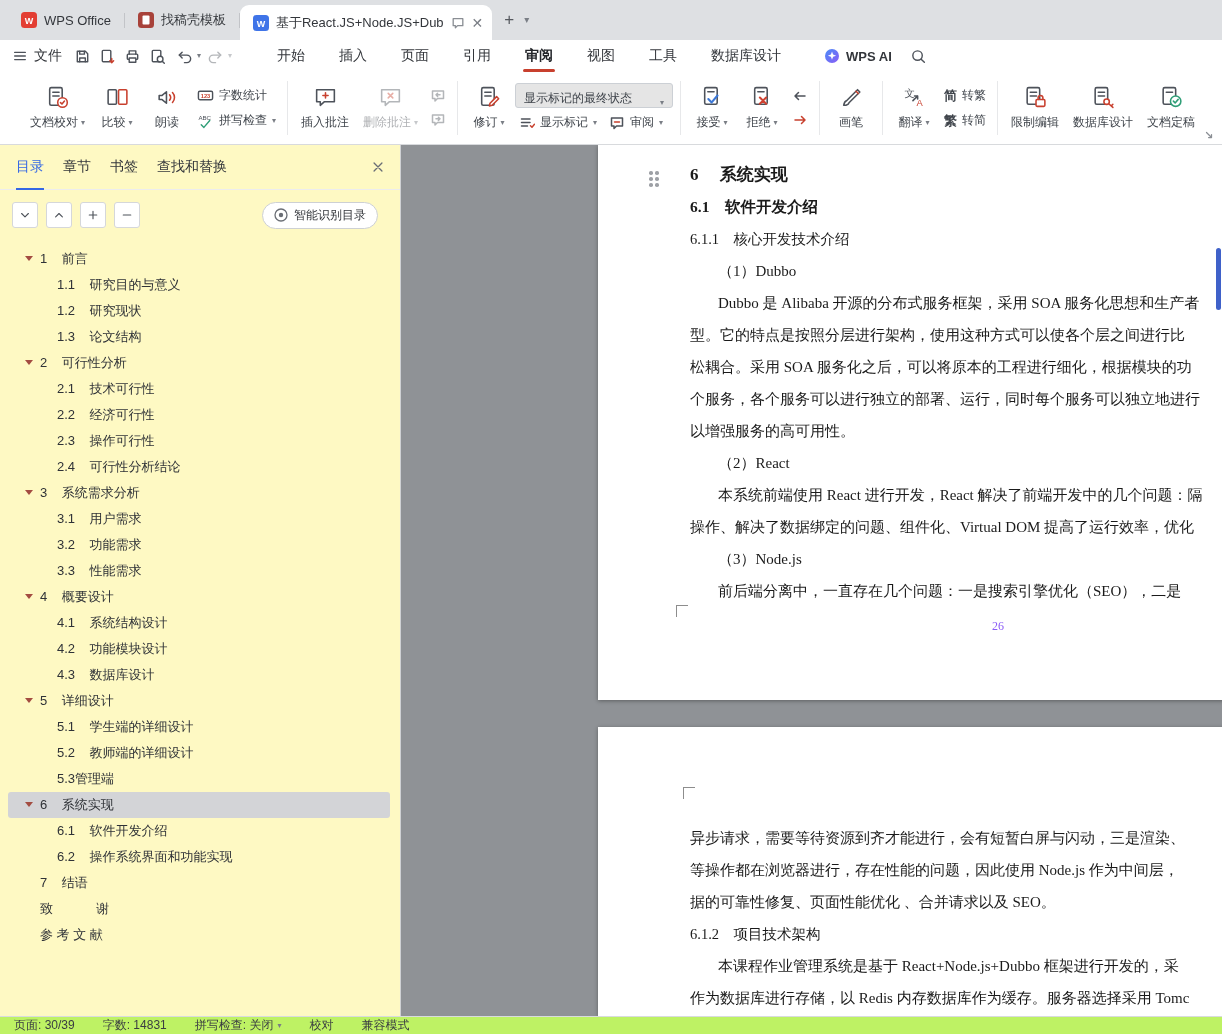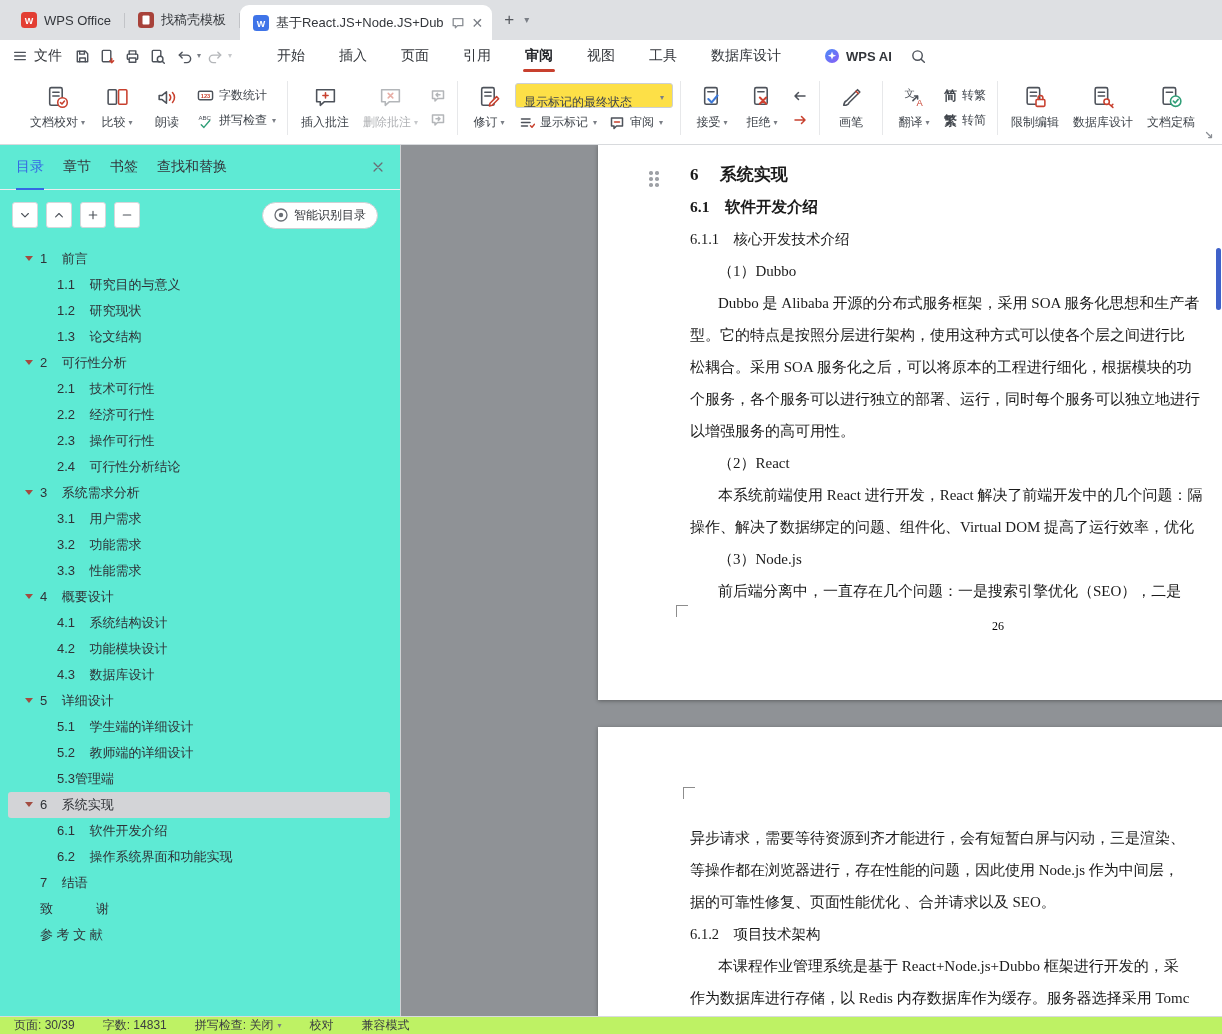--- a/index.html
+++ b/index.html
@@ -32,27 +32,27 @@
 
 
 .ribbon{height:73px;background:#fff;border-bottom:1px solid #d8dadd;display:flex;align-items:center;padding:0 6px 0 24px;position:relative}
 .rgroup{display:flex;align-items:center;gap:2px;height:100%}
 .rbig{display:flex;flex-direction:column;align-items:center;justify-content:center;gap:4px;min-width:48px;height:64px;padding:2px 6px;border-radius:4px;font-size:12px;color:#3f444b}
 .lbl{display:flex;align-items:center;gap:3px;white-space:nowrap}
 .rstack{display:flex;flex-direction:column;gap:4px;justify-content:center}
 .rrow{display:flex;align-items:flex-start;gap:4px}
 .rsmall{display:flex;align-items:center;gap:5px;font-size:12px;color:#3f444b;padding:2px 4px;border-radius:3px;white-space:nowrap}
 .rsep{width:1px;height:54px;background:#e7e8ea;margin:0 7px}
-.rselect{width:158px;height:25px;border:1px solid #ccd0d5;border-radius:3px;display:flex;align-items:flex-start;justify-content:space-between;padding:10px 8px;font-size:12px;color:#3f444b;background:#fde047}
+.rselect{width:158px;height:25px;border:1px solid #ccd0d5;border-radius:3px;display:flex;align-items:flex-end;justify-content:space-between;padding:0 8px;font-size:12px;color:#3f444b;background:#e5e5e5}
 .cjk-ico{font-size:13px;font-weight:bold;color:#3f444b;line-height:1}
 .rexpand{position:absolute;right:8px;bottom:4px}
 
 
 .main{display:flex;height:871px}
-.sidebar{width:401px;background:#5eead4;border-right:1px solid #cfd1d4;display:flex;flex-direction:column}
+.sidebar{width:401px;background:#fef9c3;border-right:1px solid #cfd1d4;display:flex;flex-direction:column}
 .side-tabs{height:45px;display:flex;align-items:center;gap:19px;padding:0 16px;border-bottom:1px solid #ececee;position:relative;font-size:14px}
 .side-tab{position:relative;height:45px;display:flex;align-items:center}
 .side-tab.active{color:#3568e4}
 .side-tab.active::after{content:"";position:absolute;left:0;right:0;bottom:0;height:2px;background:#3568e4}
 .side-close{position:absolute;right:15px;top:15px}
 .side-tools{height:50px;display:flex;align-items:center;gap:8px;padding:0 12px}
 .tool-btn{width:26px;height:26px;border:1px solid #d5d7da;border-radius:3px;display:flex;align-items:center;justify-content:center;background:#fff}
 .smart-btn{margin-left:auto;margin-right:10px;height:27px;border:1px solid #cdd0d4;border-radius:14px;display:flex;align-items:center;gap:6px;padding:0 11px;font-size:12px;background:#fff}
 .toc{flex:1;overflow:hidden;padding-top:6px}
 .toc-item{height:26px;display:flex;align-items:center;font-size:13px;color:#2f3237;position:relative;margin:0 10px 0 8px;border-radius:3px;padding-left:32px}
@@ -66,21 +66,21 @@
 .page{position:absolute;left:197px;width:720px;background:#fff;box-shadow:0 1px 4px rgba(0,0,0,.35)}
 .page1{top:0;height:555px}
 .page2{top:582px;height:289px}
 .pagecontent{padding:14px 0 0 92px;font-family:"Liberation Serif","DejaVu Serif",serif;color:#1a1a1a}
 .page2 .pagecontent{padding-top:95px}
 .dline{height:32px;line-height:32px;font-size:15px;white-space:pre}
 .dline.h1{font-size:17px;font-weight:bold}
 .dline.h2{font-size:15.5px;font-weight:bold}
 .dline.h3{font-size:14.5px}
 .dline.pi{padding-left:28px}
-.pagenum{position:absolute;left:340px;width:120px;text-align:center;top:474px;font-size:12px;color:#000000;font-family:"Liberation Serif",serif}
+.pagenum{position:absolute;left:340px;width:120px;text-align:center;top:474px;font-size:12px;color:#8b5cf6;font-family:"Liberation Serif",serif}
 .corner1{position:absolute;left:78px;top:460px;width:12px;height:12px;border-left:1px solid #8d8d8d;border-top:1px solid #8d8d8d}
 .corner2{position:absolute;left:85px;top:60px;width:12px;height:12px;border-left:1px solid #8d8d8d;border-top:1px solid #8d8d8d}
 .draghandle{position:absolute;left:248px;top:26px;width:3.5px;height:3.5px;border-radius:50%;background:#9ea1a6;box-shadow:6px 0 0 #9ea1a6,0 6px 0 #9ea1a6,6px 6px 0 #9ea1a6,0 12px 0 #9ea1a6,6px 12px 0 #9ea1a6}
 .vscroll{position:absolute;right:1px;top:103px;width:5px;height:62px;background:#3f61c9;border-radius:3px}
 
 
 .statusbar{position:absolute;left:0;bottom:0;width:100%;height:18px;background:#bef264;border-top:1px solid #d9dbde;display:flex;align-items:center;gap:28px;padding:0 14px;font-size:12px;color:#3a3d42}
 .sb-item{display:flex;align-items:center;gap:4px;white-space:nowrap}
 </style>
 </head>

